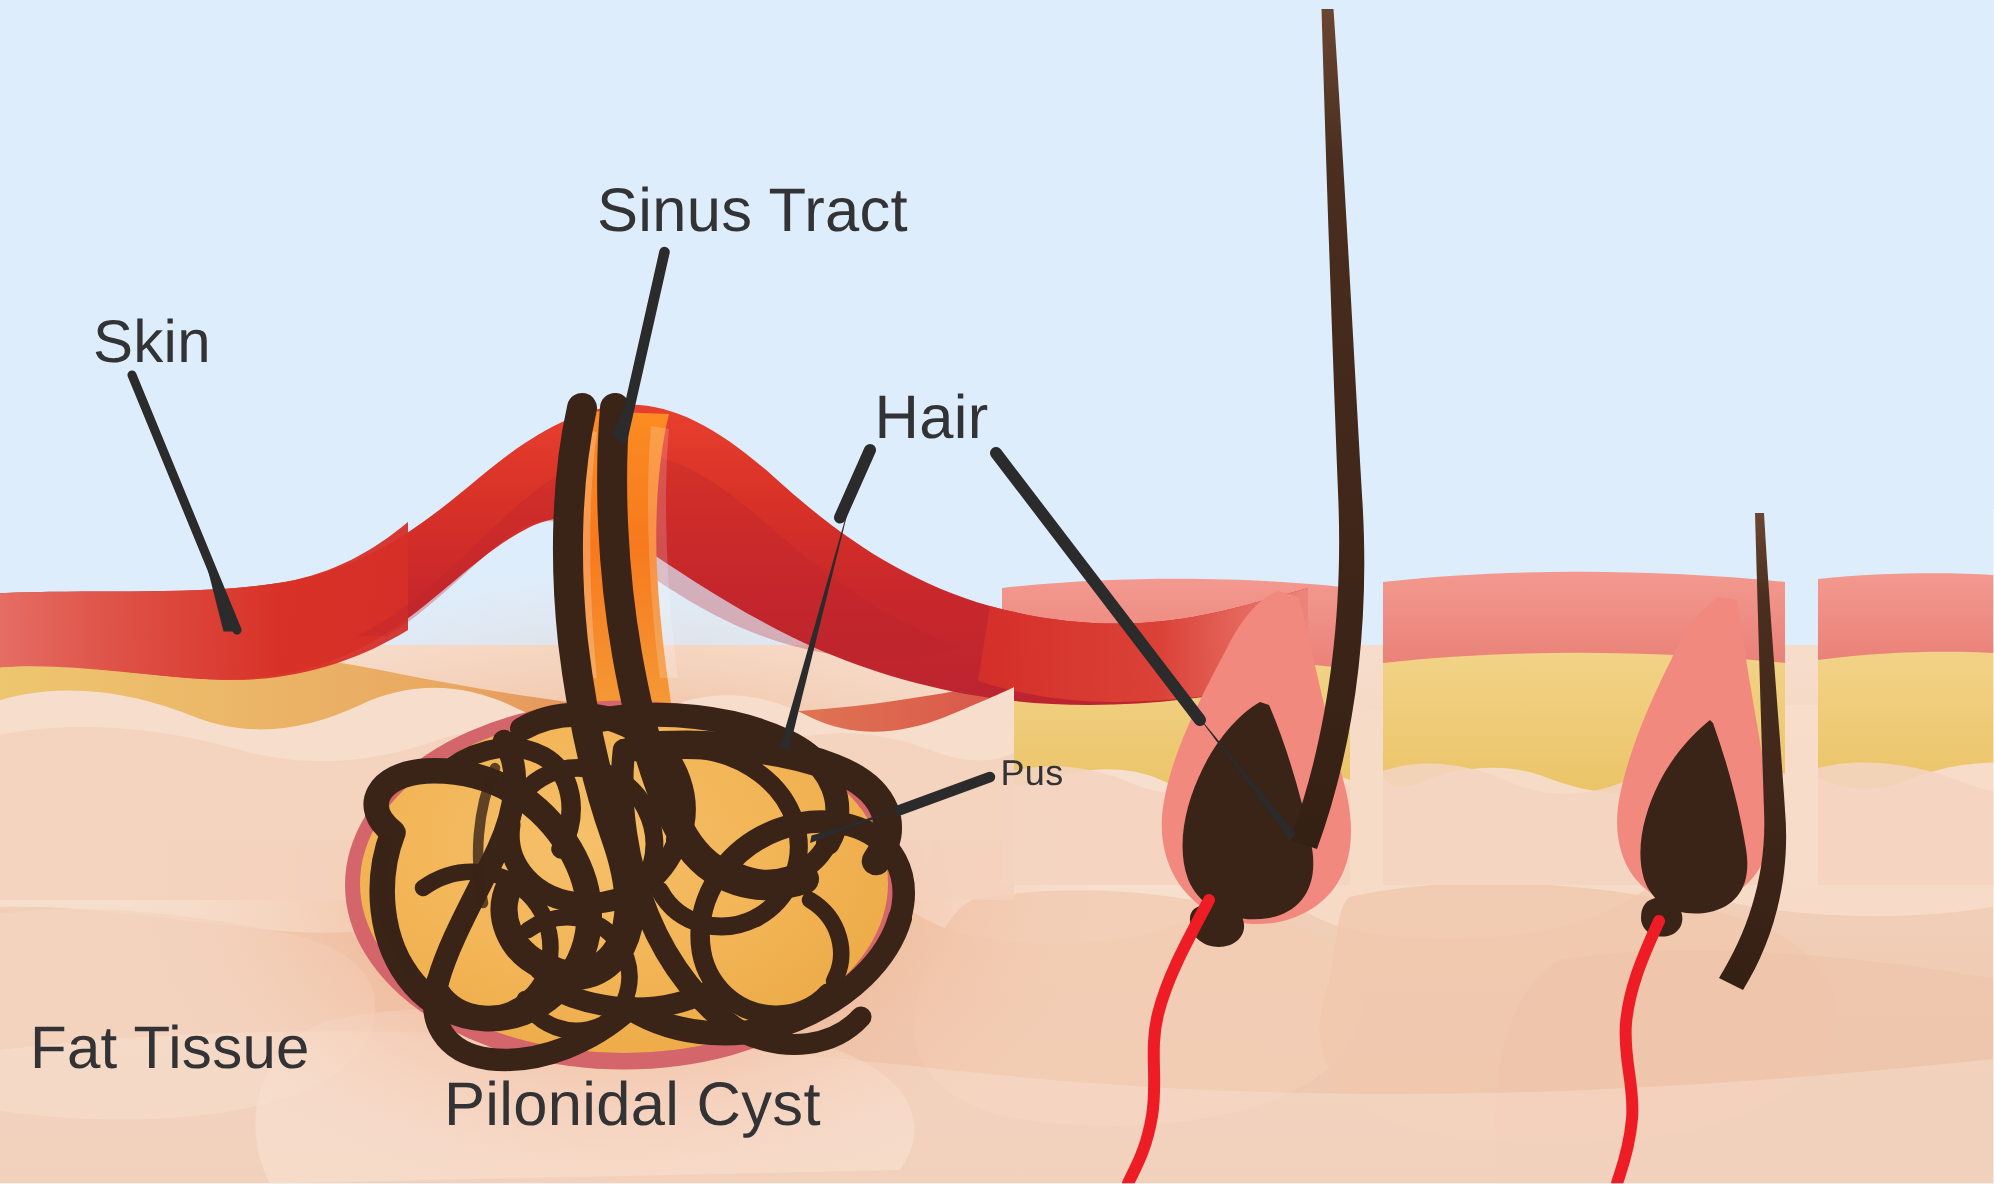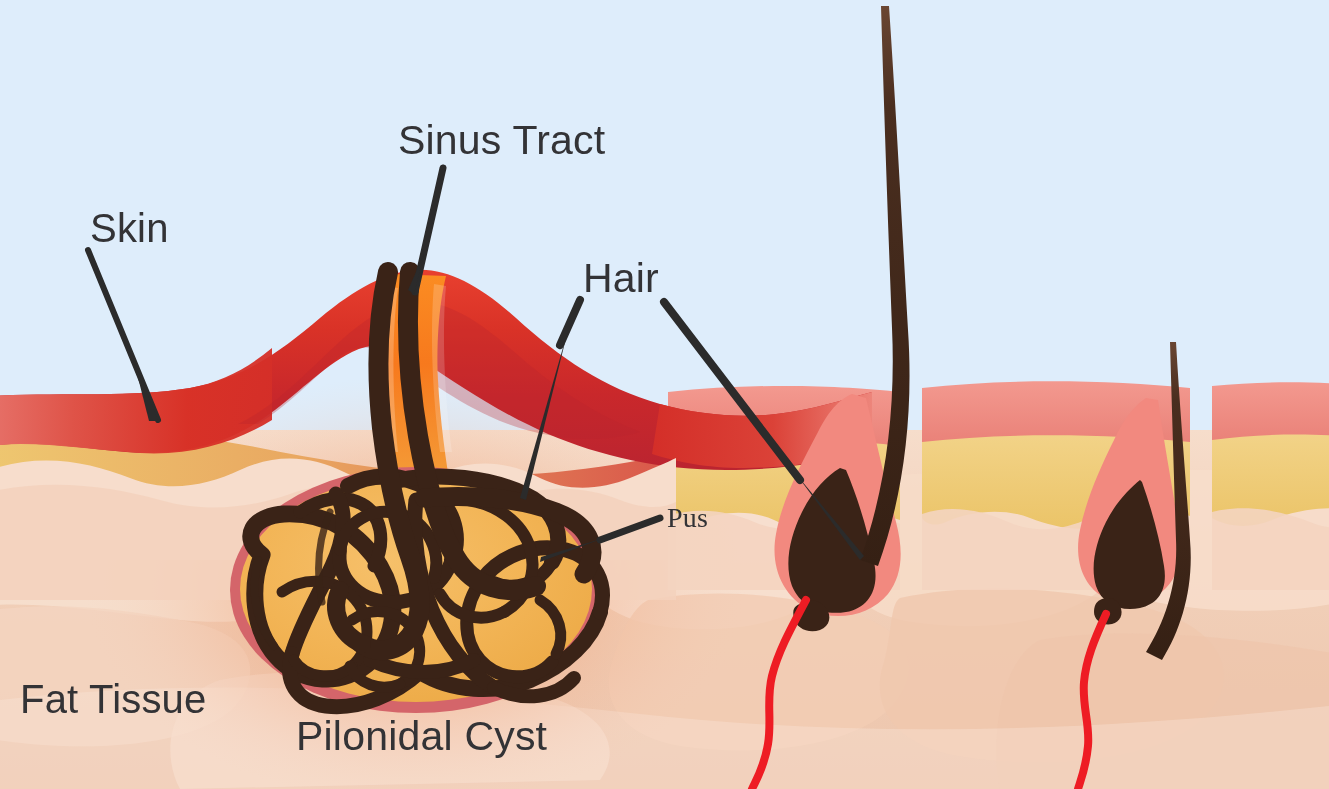--- a/index.html
+++ b/index.html
@@ -26,24 +26,24 @@
   .lbl {
     position: absolute;
     color: #333336;
     font-family: "Liberation Sans", sans-serif;
     font-weight: 400;
     white-space: nowrap;
     letter-spacing: 0.2px;
     line-height: 1;
     user-select: none;
   }
-  .lbl-skin       { left: 62px;  top: 208px; font-size: 40px; margin-left: 28px; }
+  .lbl-skin       { left: 62px;  top: 208px; font-size: 40px; }
   .lbl-sinus      { left: 398px; top: 120px; font-size: 41px; text-align: center; }
   .lbl-hair       { left: 583px; top: 258px; font-size: 41px; text-align: right; }
-  .lbl-pus        { left: 667px; top: 504px; font-size: 28px; font-family: Liberation Serif, serif; }
+  .lbl-pus        { left: 667px; top: 504px; font-size: 24px; }
   .lbl-fat        { left: 20px;  top: 679px; font-size: 40px; }
   .lbl-cyst       { left: 296px; top: 716px; font-size: 41px; }
 </style>
 </head>
 <body>
 
 <div id="stage">
 
   <svg id="scene" viewBox="0 0 1329 789" xmlns="http://www.w3.org/2000/svg">
     <defs>

